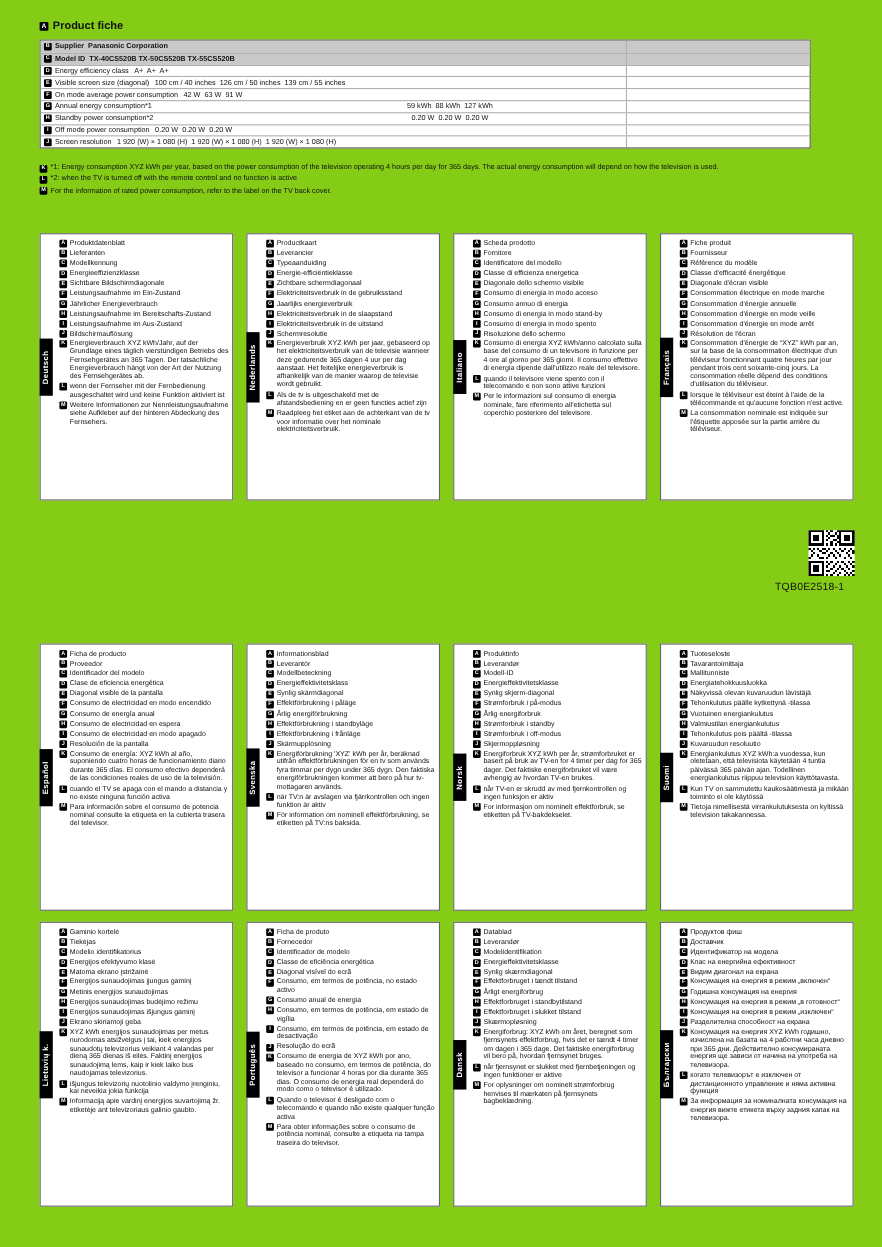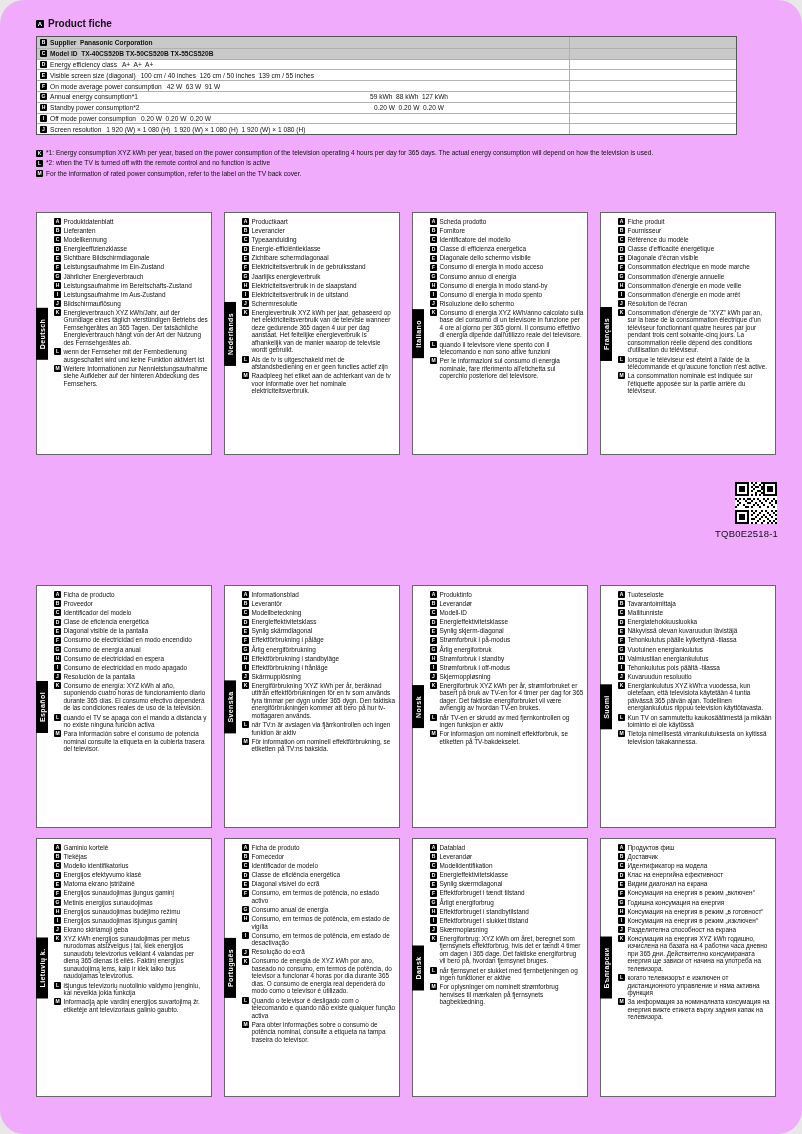--- a/index.html
+++ b/index.html
@@ -1,18 +1,18 @@
 <!DOCTYPE html>
 <html><head>
 <meta charset="utf-8">
 <style>
   * { margin:0; padding:0; box-sizing:border-box; }
   html,body { background:#e8e8e8; }
   body { width:802px; height:1134px; position:relative; font-family:"Liberation Sans", sans-serif; color:#111; }
-  .page { position:absolute; inset:0; background:#f0abfc; overflow:hidden;border-radius:24px; }
+  .page { position:absolute; inset:0; background:#84cc16; overflow:hidden; }
 
   .letter-icon { display:inline-flex; align-items:center; justify-content:center;
     width:7px; height:7px; min-width:7px; background:#000; color:#fff;
     font-size:5px; font-weight:bold; border-radius:1px; line-height:1; }
 
   
   .title-row { position:absolute; left:36px; top:18px; display:flex; align-items:center; gap:4px; }
   .title-row .letter-icon { width:8px; height:8px; min-width:8px; font-size:6px; }
   .title-text { font-size:10px; font-weight:bold; }
 
@@ -45,21 +45,21 @@
     background:#000; color:#fff; display:flex; align-items:center; justify-content:center; padding:11px 0; }
   .lang-tab-text { writing-mode:vertical-rl; transform:rotate(180deg); font-size:7px; font-weight:bold;
     letter-spacing:0.4px; white-space:nowrap; line-height:1; }
   .lang-item { display:flex; gap:2.5px; margin-bottom:1.6px; font-size:6.4px; line-height:7.5px; }
   .lang-item .letter-icon { margin-top:0.3px; }
   .item-text { flex:1; }
 
   
   .qr { position:absolute; left:735px; top:482px; width:42px; height:42px; }
   .qr svg { display:block; }
-  .qr-label { position:absolute; left:694px; top:528px; width:84px; text-align:right; font-size:9.5px; letter-spacing:0.2px; }
+  .qr-label { position:absolute; left:694px; top:528px; width:84px; text-align:center; font-size:9.5px; letter-spacing:0.2px; }
 </style>
 </head>
 <body>
 
 <div class="page">
 
   <div class="title-row">
     <span class="letter-icon">A</span>
     <span class="title-text">Product fiche</span>
   </div>

